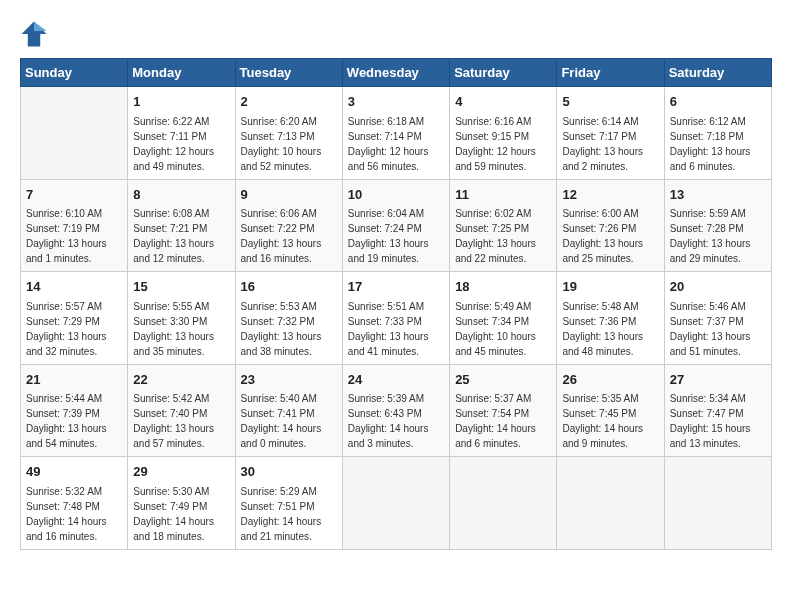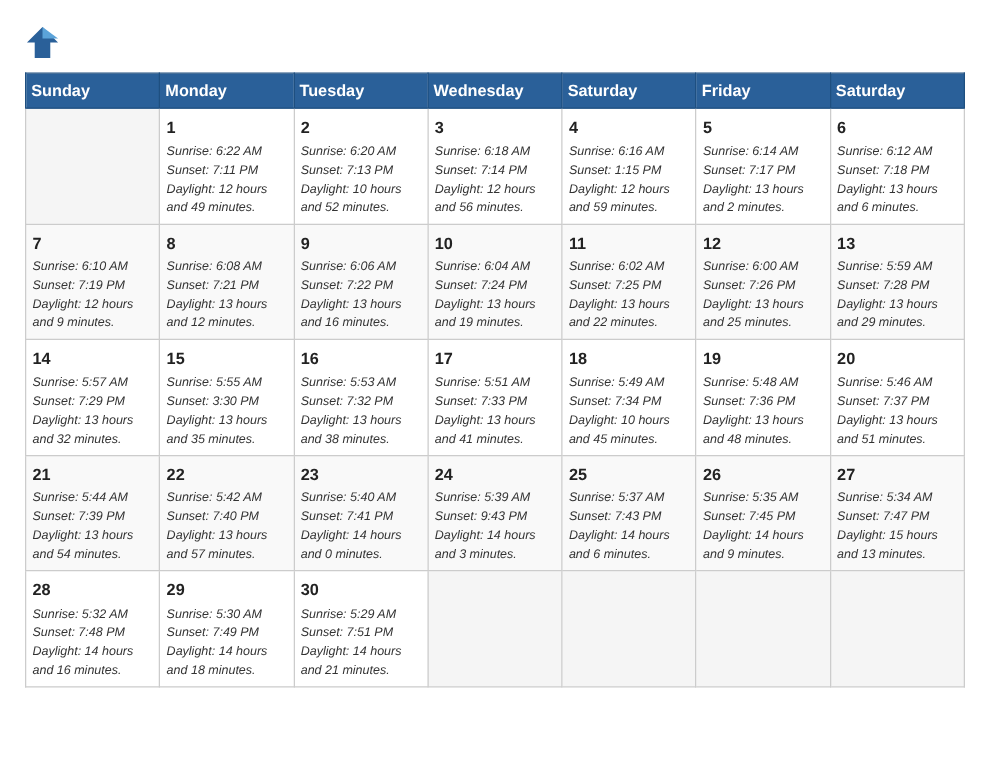--- a/index.html
+++ b/index.html
@@ -76,21 +76,20 @@
       font-size: 13px;
       font-weight: bold;
       color: #222;
       display: block;
       margin-bottom: 2px;
     }
     .cell-info {
       font-size: 10px;
       color: #333;
       line-height: 1.5;
-      font-style: italic;
     }
     tbody tr:nth-child(even) td {
       background: #f9f9f9;
     }
     .empty-cell {
       background: #f5f5f5 !important;
     }
   </style>
 </head>
 <body>
@@ -148,21 +147,21 @@
         <div class="cell-info">
           <span>Sunrise: 6:18 AM</span><br>
           <span>Sunset: 7:14 PM</span><br>
           <span>Daylight: 12 hours and 56 minutes.</span>
         </div>
         </td>
         <td>
           <span class="day-number">4</span>
         <div class="cell-info">
           <span>Sunrise: 6:16 AM</span><br>
-          <span>Sunset: 1:15 PM</span><br>
+          <span>Sunset: 9:15 PM</span><br>
           <span>Daylight: 12 hours and 59 minutes.</span>
         </div>
         </td>
         <td>
           <span class="day-number">5</span>
         <div class="cell-info">
           <span>Sunrise: 6:14 AM</span><br>
           <span>Sunset: 7:17 PM</span><br>
           <span>Daylight: 13 hours and 2 minutes.</span>
         </div>
@@ -175,21 +174,21 @@
           <span>Daylight: 13 hours and 6 minutes.</span>
         </div>
         </td>
       </tr>
       <tr>
         <td>
           <span class="day-number">7</span>
         <div class="cell-info">
           <span>Sunrise: 6:10 AM</span><br>
           <span>Sunset: 7:19 PM</span><br>
-          <span>Daylight: 12 hours and 9 minutes.</span>
+          <span>Daylight: 13 hours and 1 minutes.</span>
         </div>
         </td>
         <td>
           <span class="day-number">8</span>
         <div class="cell-info">
           <span>Sunrise: 6:08 AM</span><br>
           <span>Sunset: 7:21 PM</span><br>
           <span>Daylight: 13 hours and 12 minutes.</span>
         </div>
         </td>
@@ -314,29 +313,29 @@
         <div class="cell-info">
           <span>Sunrise: 5:40 AM</span><br>
           <span>Sunset: 7:41 PM</span><br>
           <span>Daylight: 14 hours and 0 minutes.</span>
         </div>
         </td>
         <td>
           <span class="day-number">24</span>
         <div class="cell-info">
           <span>Sunrise: 5:39 AM</span><br>
-          <span>Sunset: 9:43 PM</span><br>
+          <span>Sunset: 6:43 PM</span><br>
           <span>Daylight: 14 hours and 3 minutes.</span>
         </div>
         </td>
         <td>
           <span class="day-number">25</span>
         <div class="cell-info">
           <span>Sunrise: 5:37 AM</span><br>
-          <span>Sunset: 7:43 PM</span><br>
+          <span>Sunset: 7:54 PM</span><br>
           <span>Daylight: 14 hours and 6 minutes.</span>
         </div>
         </td>
         <td>
           <span class="day-number">26</span>
         <div class="cell-info">
           <span>Sunrise: 5:35 AM</span><br>
           <span>Sunset: 7:45 PM</span><br>
           <span>Daylight: 14 hours and 9 minutes.</span>
         </div>
@@ -345,21 +344,21 @@
           <span class="day-number">27</span>
         <div class="cell-info">
           <span>Sunrise: 5:34 AM</span><br>
           <span>Sunset: 7:47 PM</span><br>
           <span>Daylight: 15 hours and 13 minutes.</span>
         </div>
         </td>
       </tr>
       <tr>
         <td>
-          <span class="day-number">28</span>
+          <span class="day-number">49</span>
         <div class="cell-info">
           <span>Sunrise: 5:32 AM</span><br>
           <span>Sunset: 7:48 PM</span><br>
           <span>Daylight: 14 hours and 16 minutes.</span>
         </div>
         </td>
         <td>
           <span class="day-number">29</span>
         <div class="cell-info">
           <span>Sunrise: 5:30 AM</span><br>

